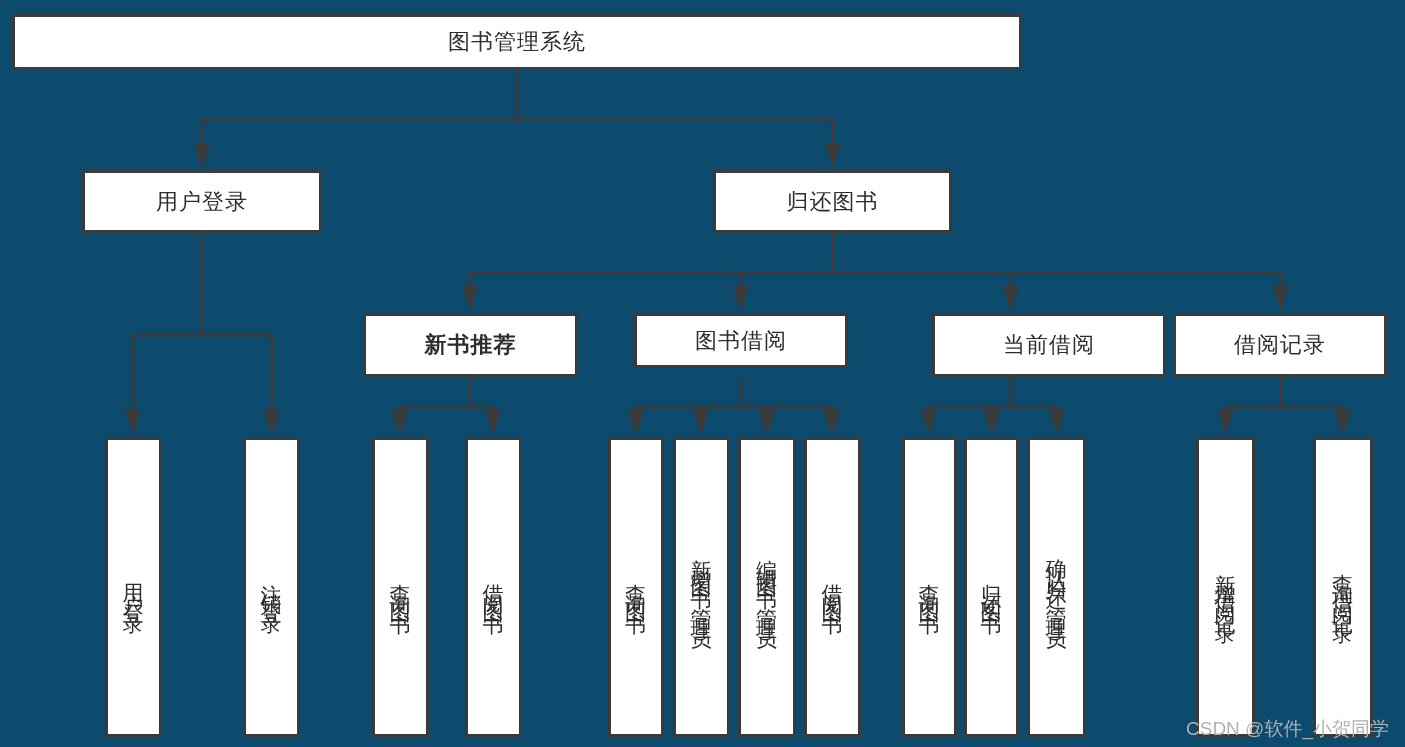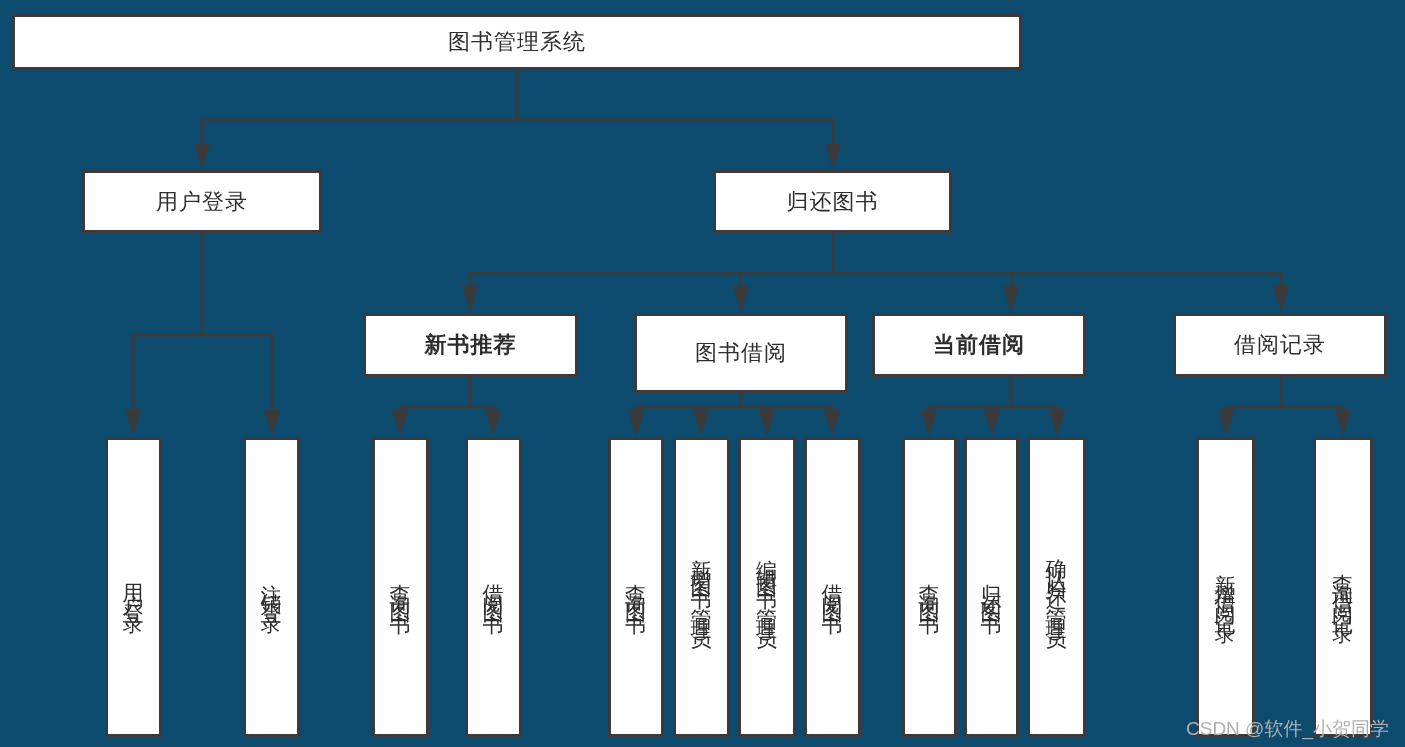--- a/index.html
+++ b/index.html
@@ -117,24 +117,24 @@
   <div class="box" style="left:82px; top:170px; width:240px; height:63px;">
     <span class="hlabel">用户登录</span>
   </div>
   <div class="box" style="left:713px; top:170px; width:239px; height:63px;">
     <span class="hlabel">归还图书</span>
   </div>
 
   <div class="box" style="left:363px; top:313px; width:215px; height:64px;font-weight:bold;">
     <span class="hlabel">新书推荐</span>
   </div>
-  <div class="box" style="left:634px; top:313px; width:214px; height:80px;">
+  <div class="box" style="left:634px; top:313px; width:214px; height:55px;">
     <span class="hlabel">图书借阅</span>
   </div>
-  <div class="box" style="left:872px; top:313px; width:214px; height:64px;font-weight:bold;">
+  <div class="box" style="left:932px; top:313px; width:234px; height:64px;">
     <span class="hlabel">当前借阅</span>
   </div>
   <div class="box" style="left:1173px; top:313px; width:214px; height:64px;justify-content:center;">
     <span class="hlabel">借阅记录</span>
   </div>
 
   <div class="box leaf" style="left:105px; top:437px; width:57px; height:300px;">
     <span class="vlabel">用户登录</span>
   </div>
   <div class="box leaf" style="left:243px; top:437px; width:57px; height:300px;">

